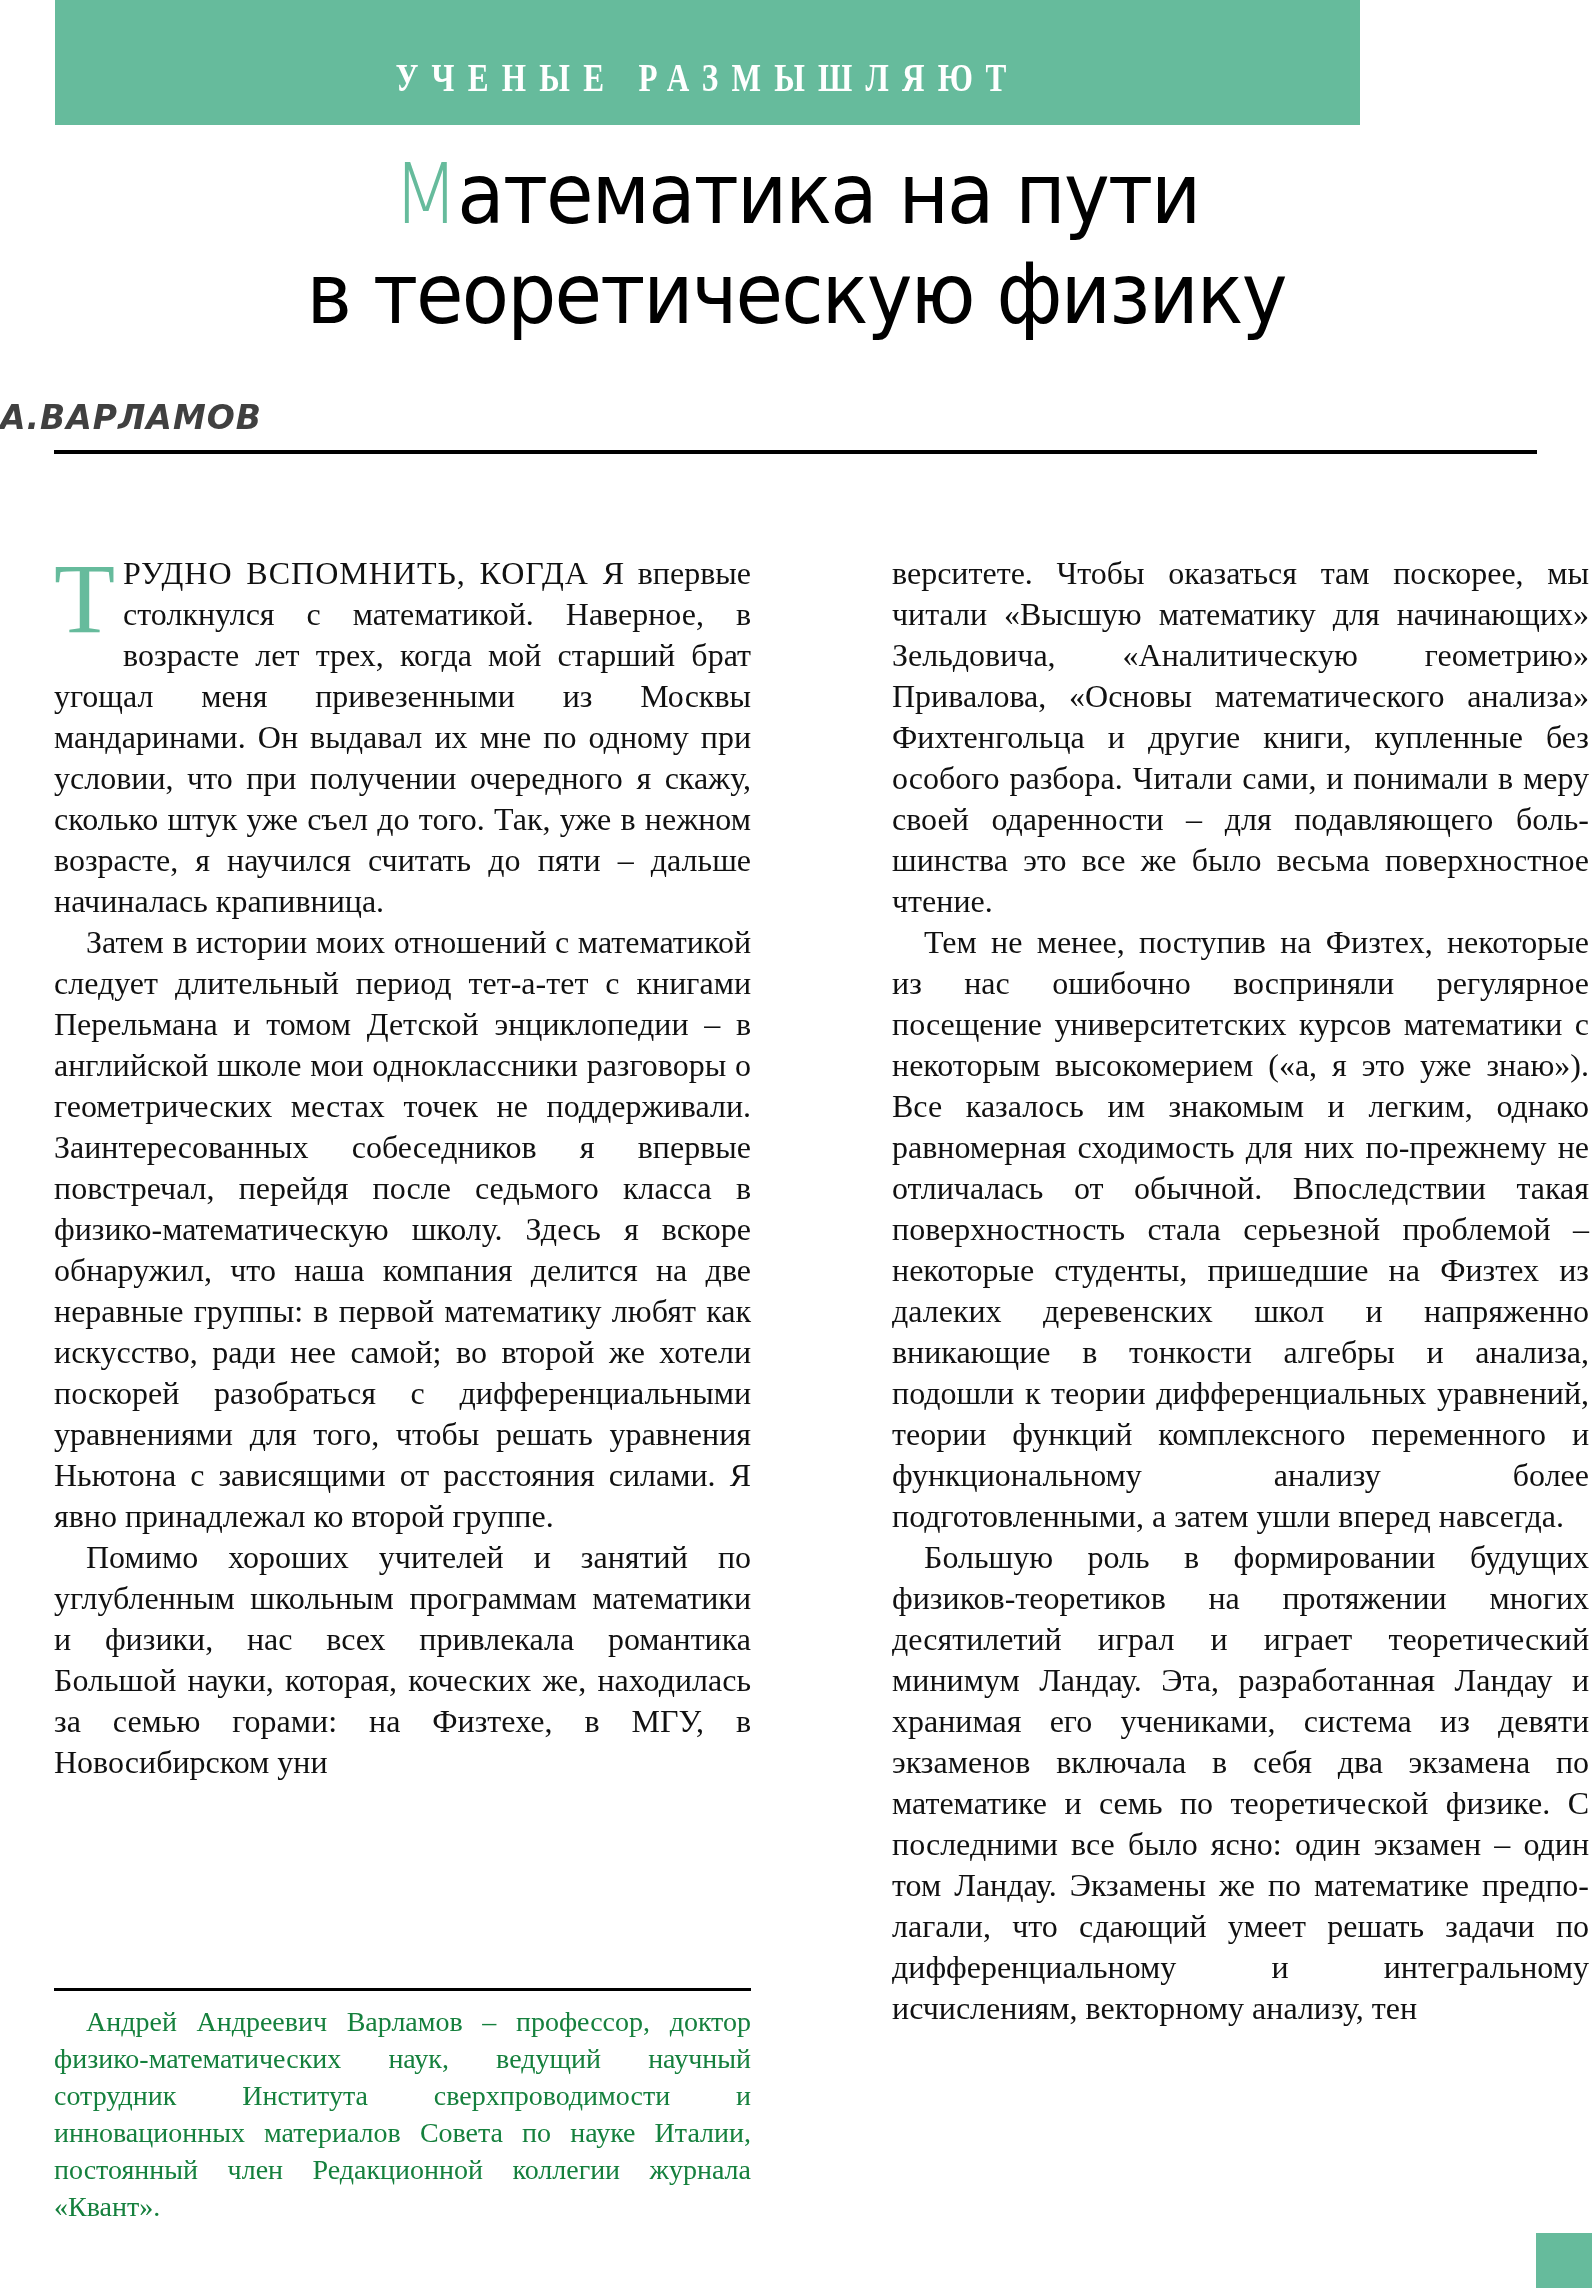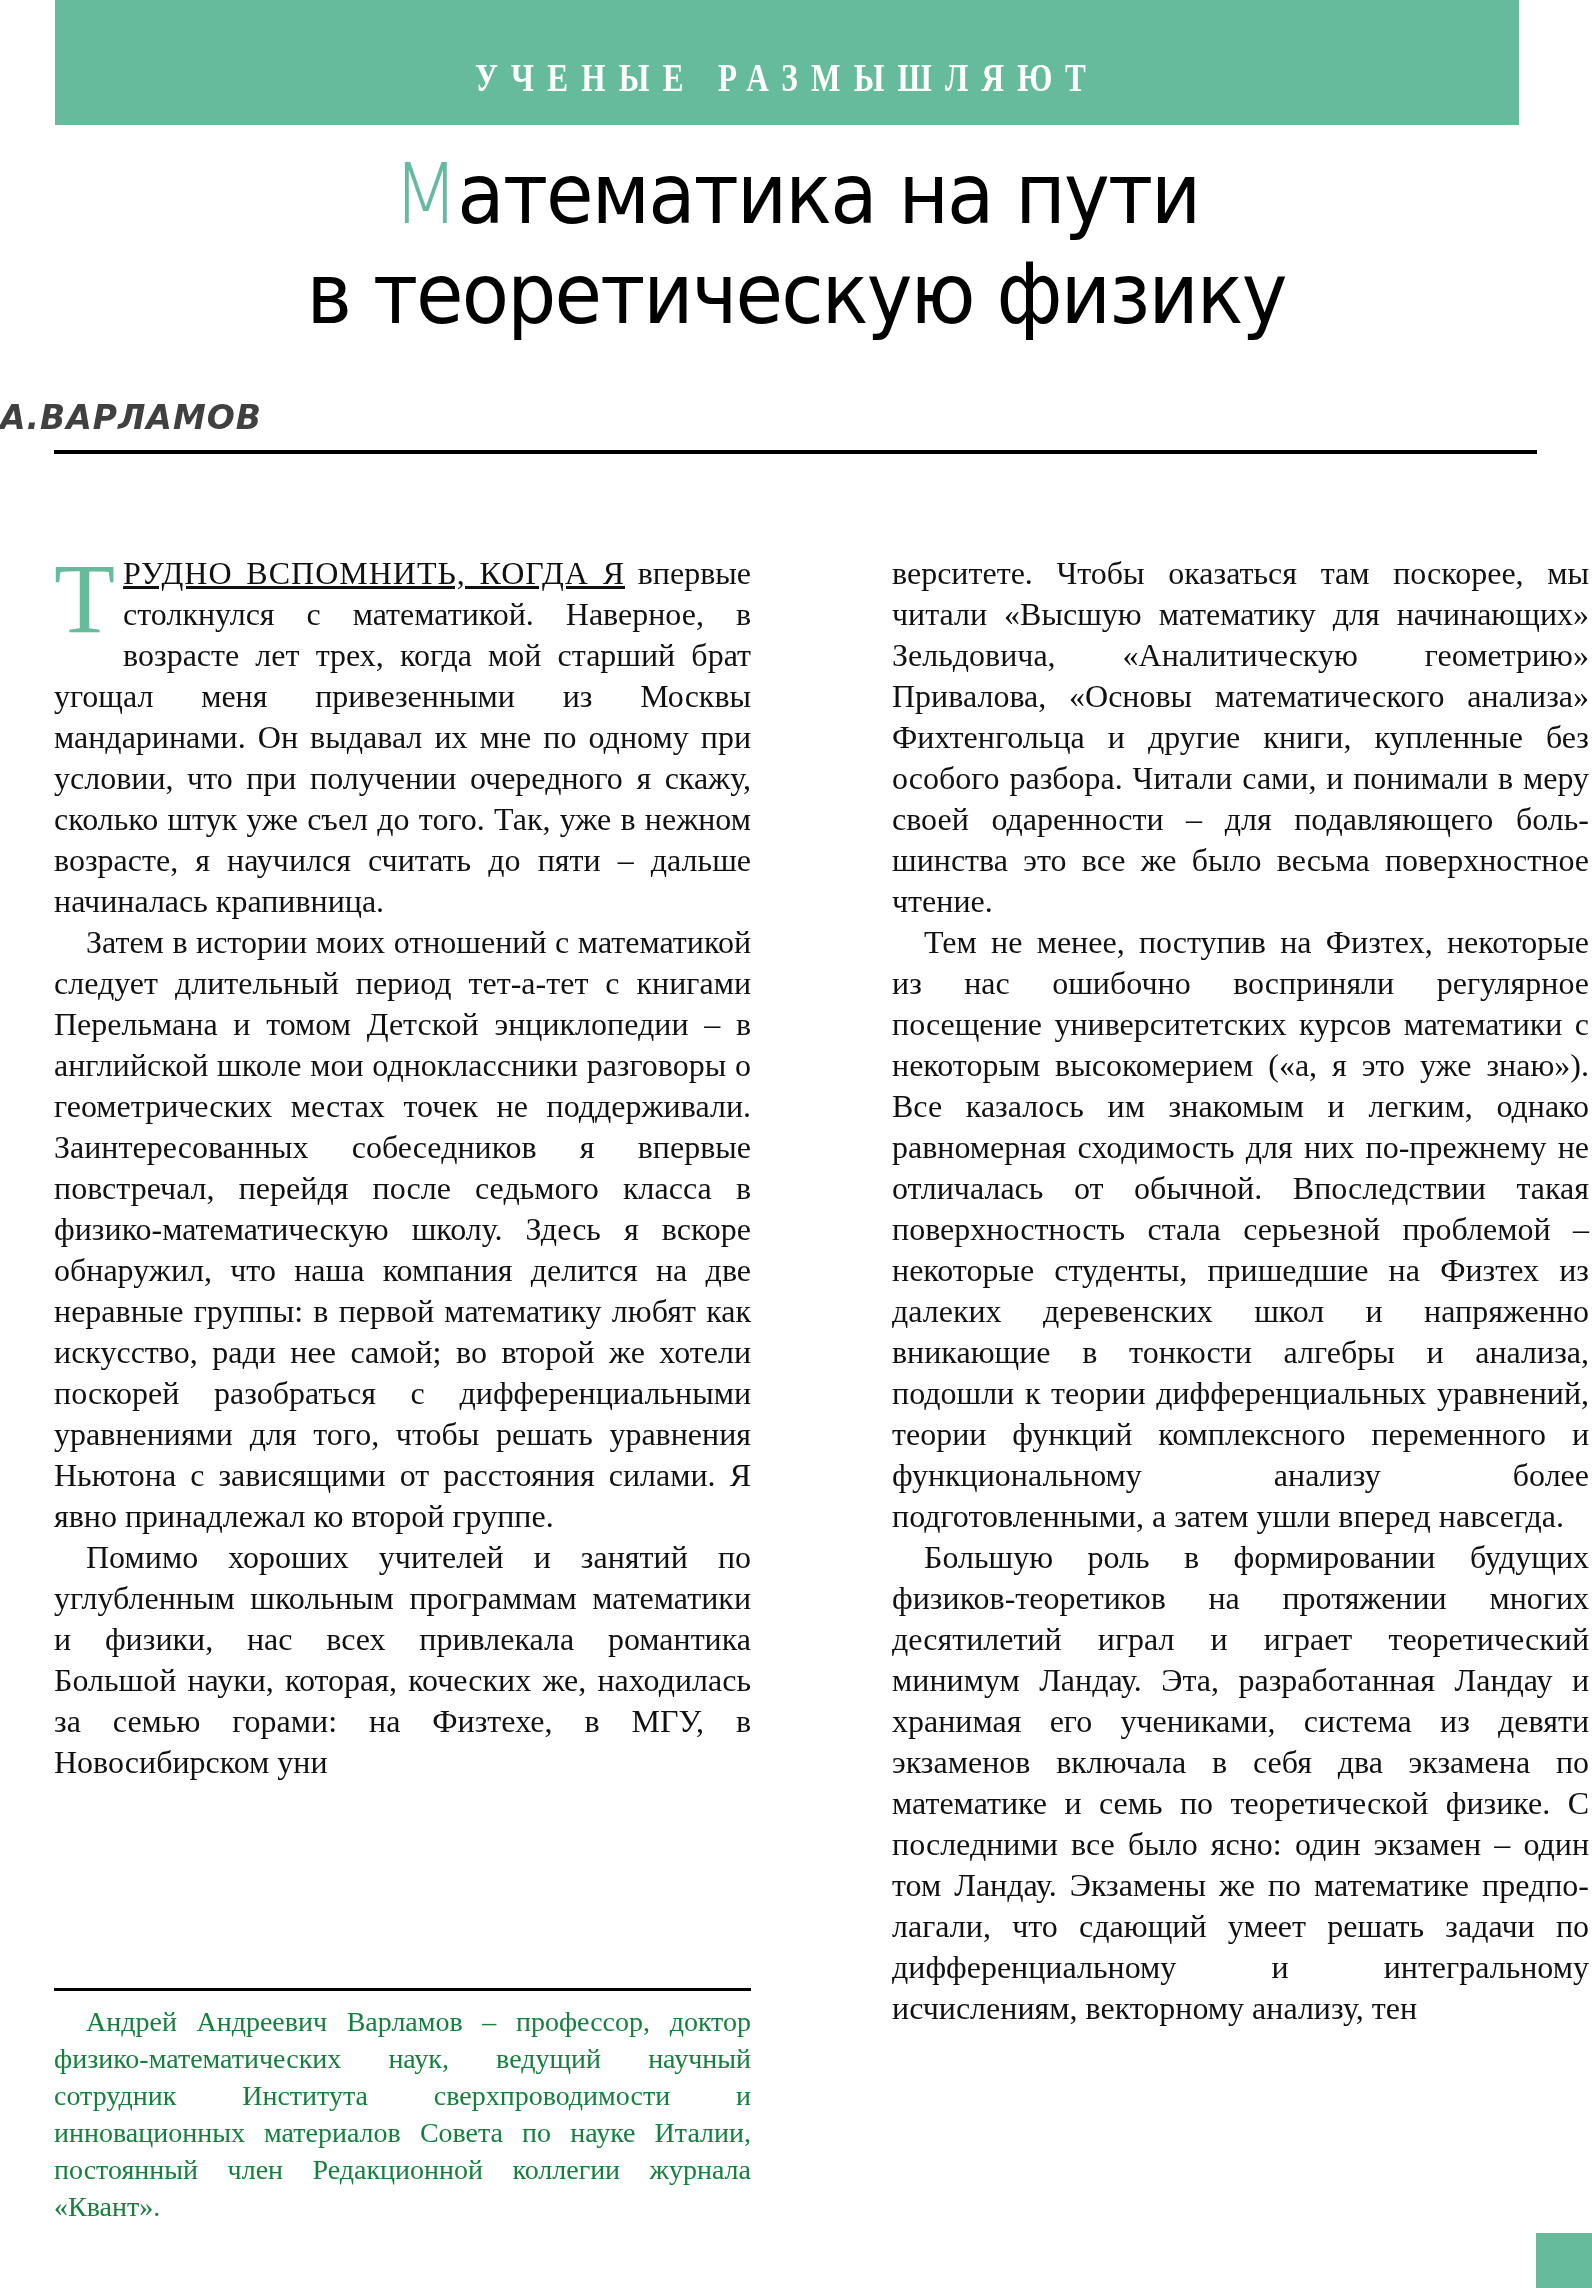--- a/index.html
+++ b/index.html
@@ -11,21 +11,21 @@
       width: 1592px;
       height: 2289px;
       position: relative;
       overflow: hidden;
       color: #111;
     }
     .banner {
       position: absolute;
       left: 55px;
       top: 0;
-      width: 1464px;
+      width: 1305px;
       height: 125px;
       background: #66bb9c;
     }
     .banner-text {
       position: absolute;
       left: 0;
       right: 0;
       top: 58px;
       text-align: center;
       font-family: "Liberation Serif", serif;
@@ -100,21 +100,20 @@
       float: left;
       font-family: "Liberation Serif", serif;
       color: #66bb9c;
       font-size: 100px;
       line-height: 80px;
       margin: 6px 8px 0 0;
       height: 84px;
     }
     .smallcaps-lead {
       letter-spacing: 1px;
-      text-decoration: underline;
     }
     .foot-rule {
       position: absolute;
       left: 54px;
       top: 1988px;
       width: 697px;
       height: 3px;
       background: #000;
     }
     .footnote {

